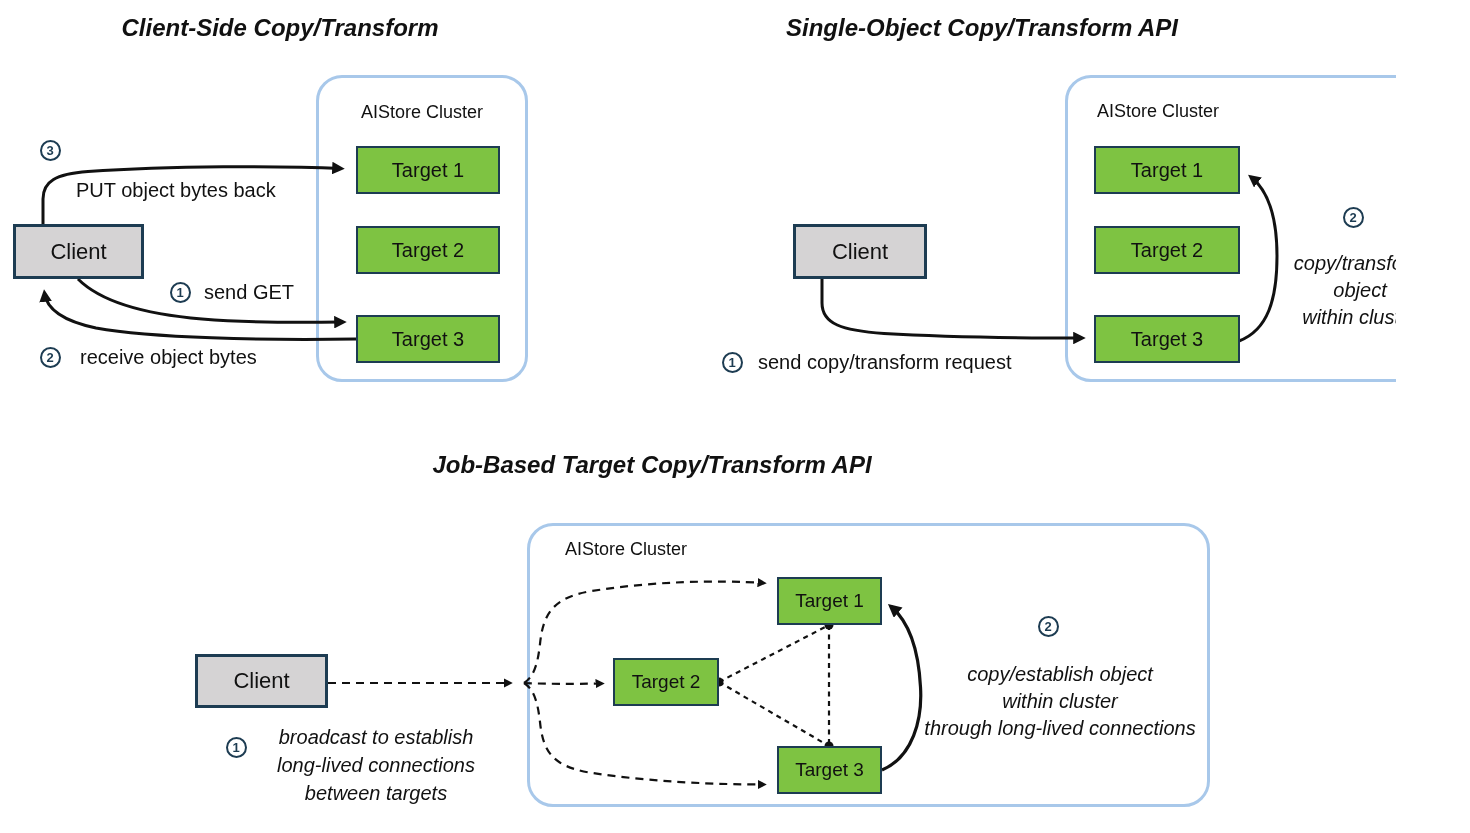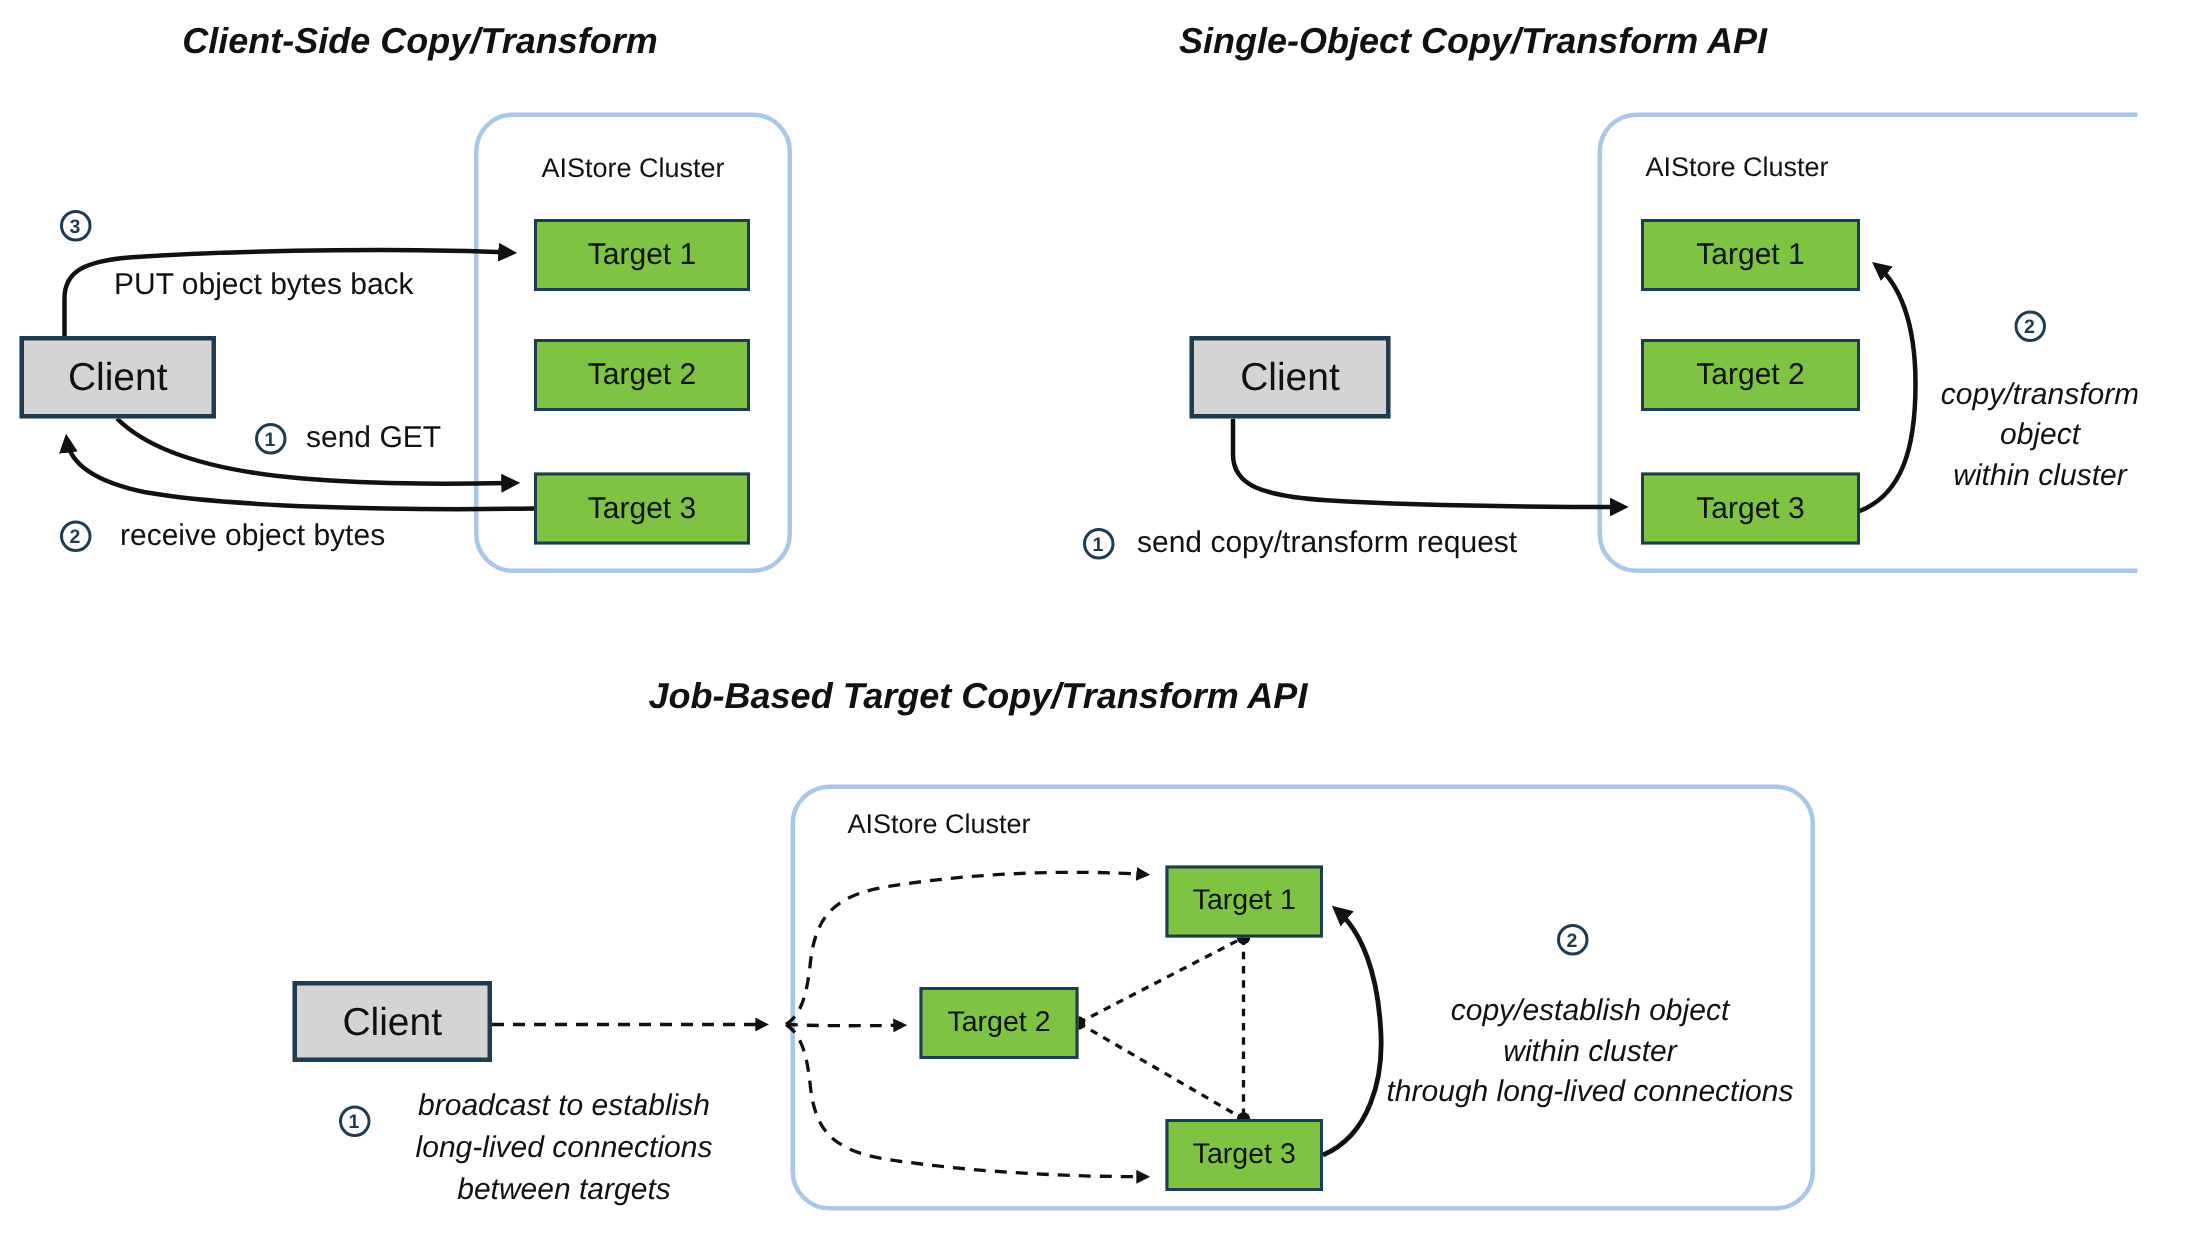--- a/index.html
+++ b/index.html
@@ -1,30 +1,30 @@
 <!DOCTYPE html>
 <html><head>
 <meta charset="utf-8">
 <style>
   html,body{margin:0;padding:0;background:#ffffff;}
   .stage{position:relative;width:1396px;height:833px;background:#ffffff;overflow:hidden;
-         font-family:"Liberation Sans", sans-serif;color:#111111;padding-left:29px;}
+         font-family:"Liberation Sans", sans-serif;color:#111111;}
   .wires{position:absolute;left:0;top:0;z-index:2;}
   .title{position:absolute;z-index:3;font-size:24px;font-weight:bold;font-style:italic;
          text-align:center;white-space:nowrap;}
   .cluster{position:absolute;z-index:1;border:3.5px solid #a8c8ea;border-radius:26px;
            background:transparent;box-sizing:border-box;}
   .cluster-label{position:absolute;z-index:3;font-size:18px;white-space:nowrap;}
   .target{position:absolute;z-index:3;background:#7ec342;border:2.5px solid #1d3c52;
           box-sizing:border-box;display:flex;align-items:center;justify-content:center;
           font-size:20px;}
   .target.small{font-size:19px;}
   .client{position:absolute;z-index:3;background:#d5d3d4;border:3px solid #1d3c52;
           box-sizing:border-box;display:flex;align-items:center;justify-content:center;
-          font-size:26px;}
+          font-size:22px;}
   .step-circle{position:absolute;z-index:3;width:21px;height:21px;border:2.5px solid #1d3c52;
                border-radius:50%;box-sizing:border-box;background:#ffffff;display:flex;
                align-items:center;justify-content:center;font-size:13px;font-weight:bold;
                color:#1d3c52;}
   .note{position:absolute;z-index:3;font-size:20px;line-height:25px;white-space:pre-line;}
   .note.center{text-align:center;font-style:italic;}
 </style>
 </head>
 <body>
 

